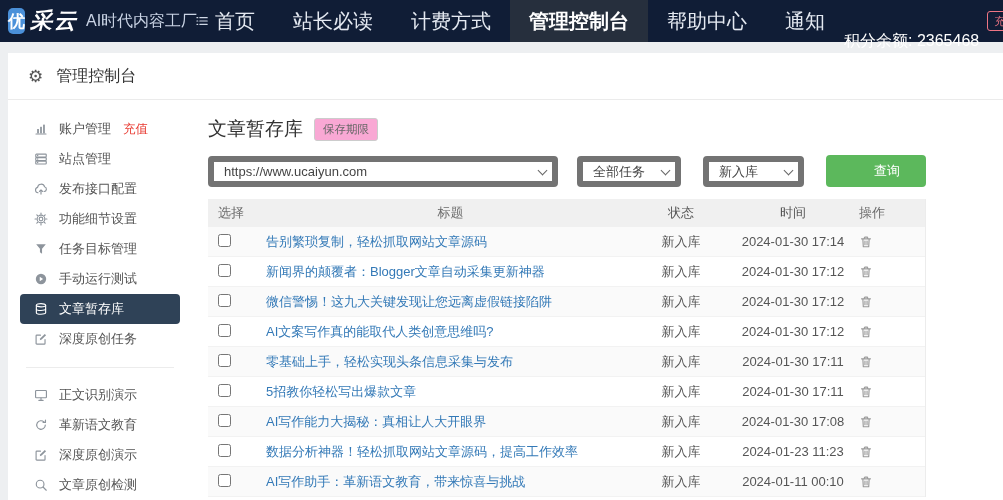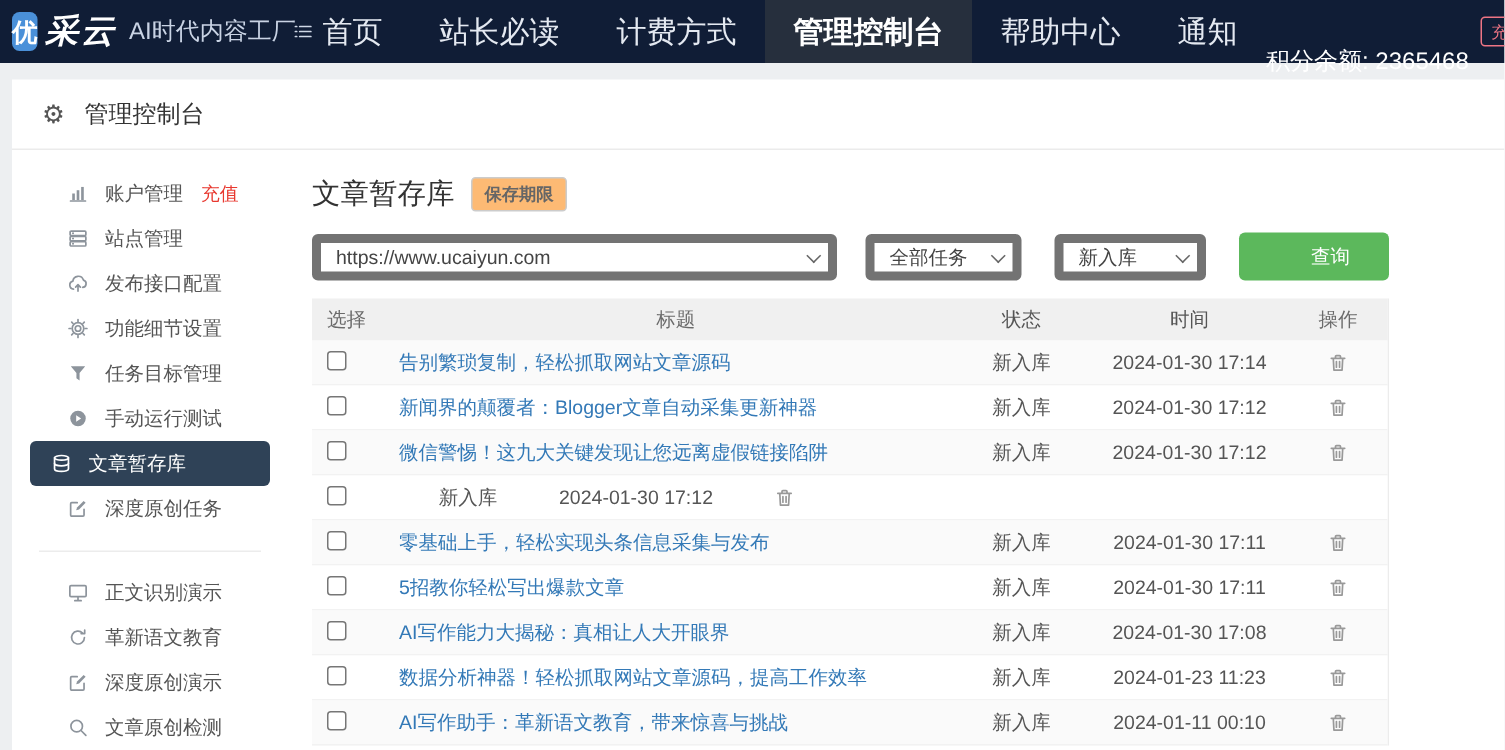--- a/index.html
+++ b/index.html
@@ -35,35 +35,35 @@
     font-size:9px; font-weight:bold; padding:1px 4px; border-radius:7px; transform:rotate(10deg); }
   
   .panel { position:absolute; left:8px; top:53px; right:0; bottom:0; background:#fff; }
   .page-header { height:47px; border-bottom:1px solid #ebebeb; display:flex; align-items:center;
     padding-left:20px; gap:13px; }
   .page-header .icon { color:#555; display:flex; }
   .page-title { font-size:16px; color:#333; }
   .content { display:flex; height:calc(100% - 48px); }
   
   .sidebar { width:184px; flex-shrink:0; padding-top:14px; }
-  .side-item { height:30px; display:flex; align-items:center; gap:11px; padding-left:36px;
+  .side-item { height:30px; display:flex; align-items:center; gap:11px; padding-left:25px;
     font-size:13px; color:#555; cursor:pointer; white-space:nowrap; }
   .side-item .icon { color:#8d949c; display:flex; width:15px; justify-content:center; }
   .side-item.active { background:var(--side-active,#2f4257); color:#fff; border-radius:4px;
     margin:0 12px; padding-left:13px; }
   .side-item.active .icon { color:#fff; }
   .badge-red { color:var(--red,#e8382f); font-size:12.5px; margin-left:1px; }
   .side-divider { border-top:1px solid #ececec; margin:13px 18px 12px 18px; }
   
   .main { flex:1; padding:12px 0 0 16px; }
   .main-inner { width:718px; }
   .main-title-row { display:flex; align-items:center; gap:11px; height:34px; }
   .main-title { font-size:19px; color:#333; font-weight:500; }
   .save-btn { font-size:11.5px; color:#666; border:1px solid #ccc; border-radius:3px;
-    padding:3px 8px; background:#fdba74; cursor:pointer;font-weight:bold; }
+    padding:3px 8px; background:#f9a8d4; cursor:pointer; }
   .filter-row { display:flex; align-items:center; margin-top:9px; }
   .sel { position:relative; }
   .sel select { appearance:none; -webkit-appearance:none; border:6px solid #737373; border-radius:4px;
     height:31px; font-size:13px; color:#444; padding:0 26px 0 10px; background:#fff; width:100%;
     font-family:"Liberation Sans",sans-serif; cursor:pointer; }
   .sel::after { content:''; position:absolute; right:12px; top:11px; width:6px; height:6px;
     border-right:1.4px solid #666; border-bottom:1.4px solid #666; transform:rotate(45deg);
     pointer-events:none; }
   .sel-site { width:350px; margin-right:19px; }
   .sel-task { width:104px; margin-right:22px; }
@@ -74,21 +74,21 @@
   
   .table { margin-top:12px; font-size:13px; border-right:1px solid #ececec; }
   .thead { display:flex; align-items:center; height:28px; background:#f0f0f0; color:#6b6b6b; }
   .trow { display:flex; align-items:center; height:30px; border-bottom:1px solid #f2f2f2; background:#fff; }
   .tbody .trow:nth-child(odd) { background:#fafafa; }
   .col-select { width:58px; padding-left:10px; }
   .col-title  { flex:1; text-align:left; overflow:hidden; white-space:nowrap; }
   .thead .col-title { text-align:center; }
   .col-status { width:92px; text-align:center; color:#555; }
   .col-time   { width:132px; text-align:center; color:#555; }
-  .col-op     { width:66px; text-align:center; }
+  .col-op     { width:66px; text-align:left; }
   .title-link { color:var(--link,#3379b7); text-decoration:none; cursor:pointer; }
   .row-check { width:13px; height:13px; cursor:pointer; accent-color:#888; }
   .trash { color:#999; cursor:pointer; display:inline-flex; vertical-align:middle; }
   svg { display:block; }
 </style>
 </head>
 <body>
 
 <div class="topbar">
   <div class="logo">
@@ -322,20 +322,21 @@
                 <div class="col-status">新入库</div>
                 <div class="col-time">2024-01-30 17:12</div>
                 <div class="col-op"><span class="trash">
                     <svg width="14" height="14" viewBox="0 0 16 16" fill="none" stroke="currentColor" stroke-width="1.3" stroke-linecap="round" stroke-linejoin="round">
                       <path d="M2.9 4.4h10.2M6.1 4.4V3.1a.7.7 0 01.7-.7h2.4a.7.7 0 01.7.7v1.3M4.4 4.4l.5 9h6.2l.5-9M6.8 6.9v4.3M9.2 6.9v4.3"></path>
                     </svg>
                   </span></div>
               </div>
               <div class="trow">
                 <div class="col-select"><input type="checkbox" class="row-check" style=""></div>
+                <div class="col-title"><a class="title-link">AI文案写作真的能取代人类创意思维吗?</a></div>
                 <div class="col-status">新入库</div>
                 <div class="col-time">2024-01-30 17:12</div>
                 <div class="col-op"><span class="trash">
                     <svg width="14" height="14" viewBox="0 0 16 16" fill="none" stroke="currentColor" stroke-width="1.3" stroke-linecap="round" stroke-linejoin="round">
                       <path d="M2.9 4.4h10.2M6.1 4.4V3.1a.7.7 0 01.7-.7h2.4a.7.7 0 01.7.7v1.3M4.4 4.4l.5 9h6.2l.5-9M6.8 6.9v4.3M9.2 6.9v4.3"></path>
                     </svg>
                   </span></div>
               </div>
               <div class="trow">
                 <div class="col-select"><input type="checkbox" class="row-check" style=""></div>

